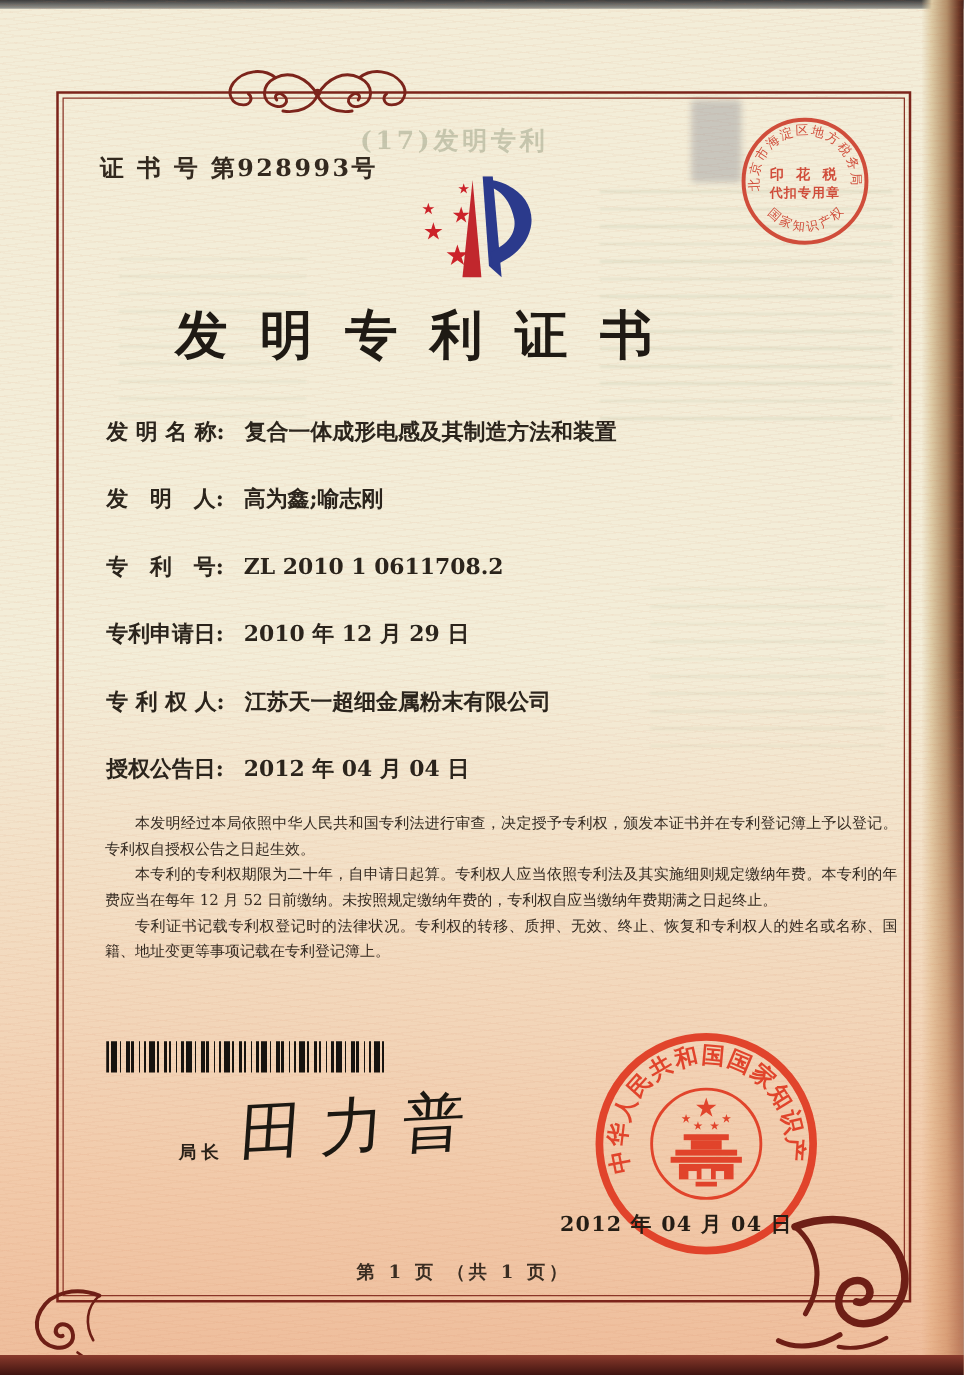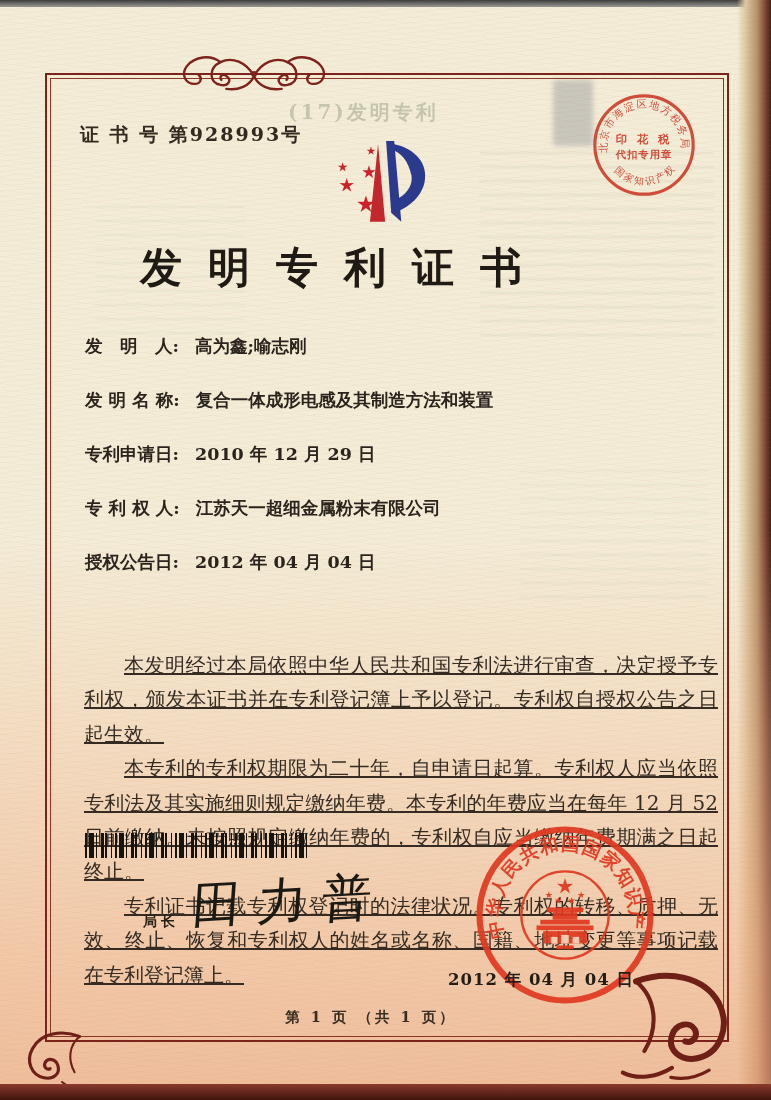--- a/index.html
+++ b/index.html
@@ -33,22 +33,22 @@
   .bleed-dark{background:rgba(95,98,120,.28);filter:blur(2.5px);border-radius:3px;}
   
   .cert-no{left:80px;top:122px;font-size:19px;font-weight:600;letter-spacing:2px;color:#33291f;}
   .title{left:45px;top:240px;width:572px;text-align:center;font-size:42px;font-weight:700;
     letter-spacing:26px;text-indent:26px;color:#1f1a14;}
   
   .fields{left:85px;top:334px;width:620px;}
   .field-row{margin-bottom:30px;font-size:17.5px;font-weight:600;line-height:24px;color:#2b241c;white-space:nowrap;}
   .field-label{display:inline-block;margin-right:10px;}
   
-  .paragraphs{left:84px;top:648px;width:634px;font-size:20px;line-height:1.72;
-    text-align:justify;font-weight:500;color:#352b22;text-decoration:underline;}
+  .paragraphs{left:84px;top:648px;width:634px;font-size:12px;line-height:1.72;
+    text-align:justify;font-weight:500;color:#352b22;}
   .paragraphs p{margin:0;text-indent:2em;}
   
   .barcode{left:85px;top:833px;width:226px;height:25px;
     background:repeating-linear-gradient(90deg,
       #17130f 0 2px, rgba(0,0,0,0) 2px 4px,
       #17130f 4px 9px, rgba(0,0,0,0) 9px 11px,
       #17130f 11px 12px, rgba(0,0,0,0) 12px 16px,
       #17130f 16px 19px, rgba(0,0,0,0) 19px 20px,
       #17130f 20px 22px, rgba(0,0,0,0) 22px 26px,
       #17130f 26px 27px, rgba(0,0,0,0) 27px 30px);}
@@ -143,29 +143,33 @@
     <text font-size="10" letter-spacing="2"><textPath href="#ts-bot" startOffset="4">国家知识产权局</textPath></text>
     <text x="0" y="-2" text-anchor="middle" font-size="11.5" font-weight="bold" letter-spacing="3">印 花 税</text>
     <text x="0" y="13" text-anchor="middle" font-size="10.5" font-weight="bold" letter-spacing="1">代扣专用章</text>
   </g>
 </svg>
 
 <div class="abs title">发明专利证书</div>
 
 <div class="abs fields">
   <div class="field-row">
+    <span class="field-label">发 明 名 称:</span>
+    <span class="field-value">复合一体成形电感及其制造方法和装置</span>
+  </div>
+
+  <div class="field-row">
     <span class="field-label">发　明　人:</span>
     <span class="field-value">高为鑫;喻志刚</span>
   </div>
 
   <div class="field-row">
-    <span class="field-label">发 明 名 称:</span>
-    <span class="field-value">复合一体成形电感及其制造方法和装置</span>
-  </div>
-
+    <span class="field-label">专　利　号:</span>
+    <span class="field-value">ZL 2010 1 0611708.2</span>
+  </div>
 
   <div class="field-row">
     <span class="field-label">专利申请日:</span>
     <span class="field-value">2010 年 12 月 29 日</span>
   </div>
 
   <div class="field-row">
     <span class="field-label">专 利 权 人:</span>
     <span class="field-value">江苏天一超细金属粉末有限公司</span>
   </div>

